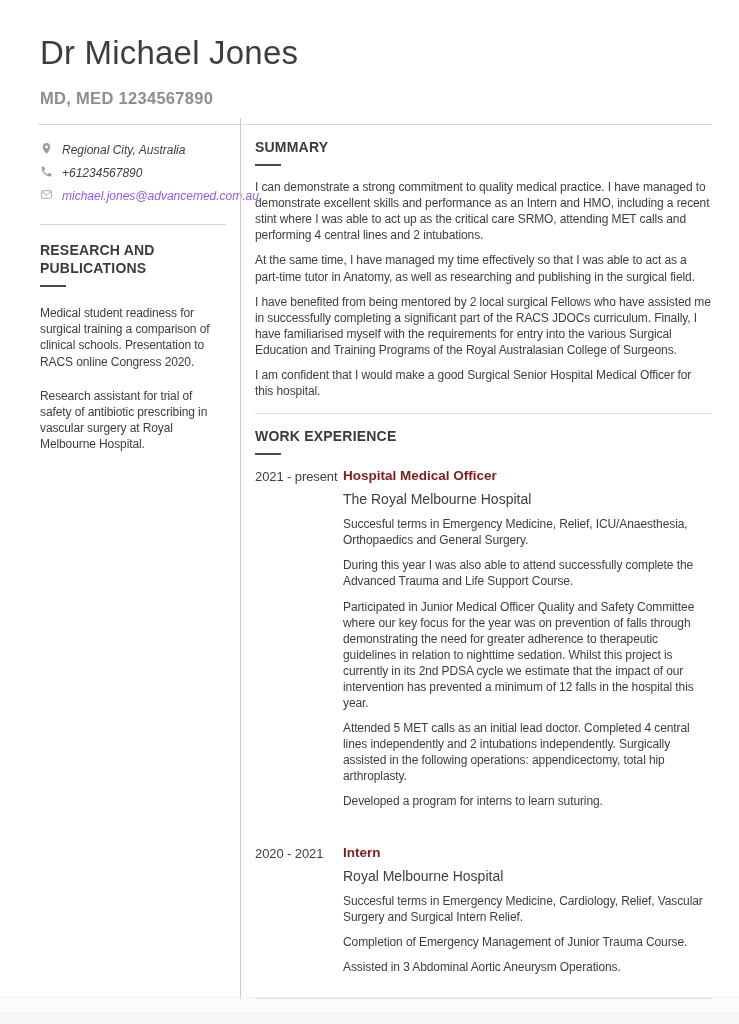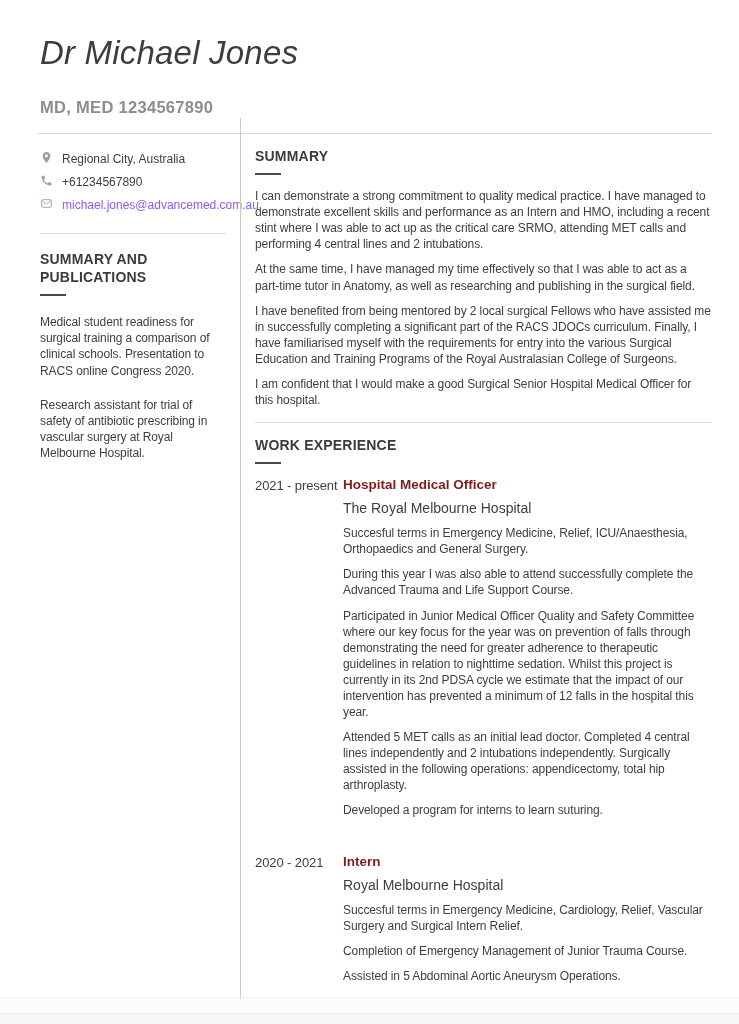--- a/index.html
+++ b/index.html
@@ -3,33 +3,33 @@
 <meta charset="utf-8">
 <style>
   html,body { margin:0; padding:0; background:#fff; }
   .page {
     position:relative; width:739px; height:1024px; background:#ffffff;
     font-family:"Liberation Sans","DejaVu Sans",sans-serif;
     color:#3e3e3e; overflow:hidden; box-sizing:border-box;
   }
   
   .header { padding:34px 40px 0 40px; }
-  .name { margin:0; font-size:33px; font-weight:400; color:#3d3d3d; letter-spacing:0.2px; line-height:1.15;font-style:italic; }
-  .credentials { margin-top:26px; font-size:16.5px; font-weight:700; color:#8d8d8d; letter-spacing:0.3px; }
+  .name { margin:0; font-size:33px; font-weight:400; color:#3d3d3d; letter-spacing:0.2px; line-height:1.15; }
+  .credentials { margin-top:17px; font-size:16.5px; font-weight:700; color:#8d8d8d; letter-spacing:0.3px; }
   .top-rule { border-top:1px solid #dadada; margin:16px 27px 0 38px; }
 
   
   .columns { display:flex; align-items:flex-start; }
   .col-left  { box-sizing:border-box; flex:0 0 240px; width:240px; padding:0 14px 0 40px; }
   .col-right { box-sizing:border-box; flex:1; padding:0 27px 0 15px; }
   .v-divider { position:absolute; left:240px; top:118px; bottom:0; width:1px; background:#c9c9c9; }
 
   
   .contact { list-style:none; margin:0; padding:10px 0 13px 0; border-bottom:1px solid #dadada; }
-  .contact li { display:flex; align-items:center; gap:9px; margin:7px 0; font-size:12px; }
+  .contact li { display:flex; align-items:center; gap:9px; margin:7px 0; font-size:12px;font-style:italic; }
   .contact svg { flex:0 0 13px; width:13px; height:13px; }
   .email-link { color:#8b5cf6; text-decoration:none; }
 
   
   .sec-heading { margin:0; font-size:14px; font-weight:700; color:#3b3b3b; line-height:1.3; letter-spacing:0.2px; }
   .accent-rule { width:26px; height:2px; background:#4a4a4a; margin:8px 0 13px 0; }
 
   
   p.body { font-size:12px; line-height:1.34; margin:0 0 9px 0; letter-spacing:-0.1px; }
   .col-left p.body { margin-bottom:10px;margin-top:18px; }
@@ -91,21 +91,21 @@
             <svg viewBox="0 0 24 24" fill="none" stroke="#9aa7b5" stroke-width="1.8">
                 <rect x="3" y="5" width="18" height="14" rx="1.5"></rect>
                 <path d="M3.5 6.5L12 13l8.5-6.5"></path>
               </svg>
           </span>
           <a href="#" class="email-link">michael.jones@advancemed.com.au</a>
         </li>
       </ul>
 
       <section class="research-section">
-        <h2 class="sec-heading">SUMMARY AND PUBLICATIONS</h2>
+        <h2 class="sec-heading">RESEARCH AND PUBLICATIONS</h2>
         <div class="accent-rule"></div>
         <p class="body">Medical student readiness for surgical training a comparison of clinical schools. Presentation to RACS online Congress 2020.</p>
         <p class="body">Research assistant for trial of safety of antibiotic prescribing in vascular surgery at Royal Melbourne Hospital.</p>
       </section>
     </aside>
 
     <main class="col-right">
 
       <section>
         <h2 class="sec-heading">SUMMARY</h2>
@@ -135,21 +135,21 @@
           </div>
         </div>
 
         <div class="entry">
           <div class="entry-dates">2020 - 2021</div>
           <div class="entry-body">
             <div class="entry-title">Intern</div>
             <div class="entry-employer">Royal Melbourne Hospital</div>
             <p class="body">Succesful terms in Emergency Medicine, Cardiology, Relief, Vascular Surgery and Surgical Intern Relief.</p>
             <p class="body">Completion of Emergency Management of Junior Trauma Course.</p>
-            <p class="body">Assisted in 5 Abdominal Aortic Aneurysm Operations.</p>
+            <p class="body">Assisted in 3 Abdominal Aortic Aneurysm Operations.</p>
           </div>
         </div>
       </section>
 
       <div class="sep"></div>
 
       <section>
         <h2 class="sec-heading">EDUCATION</h2>
 
       </section>

